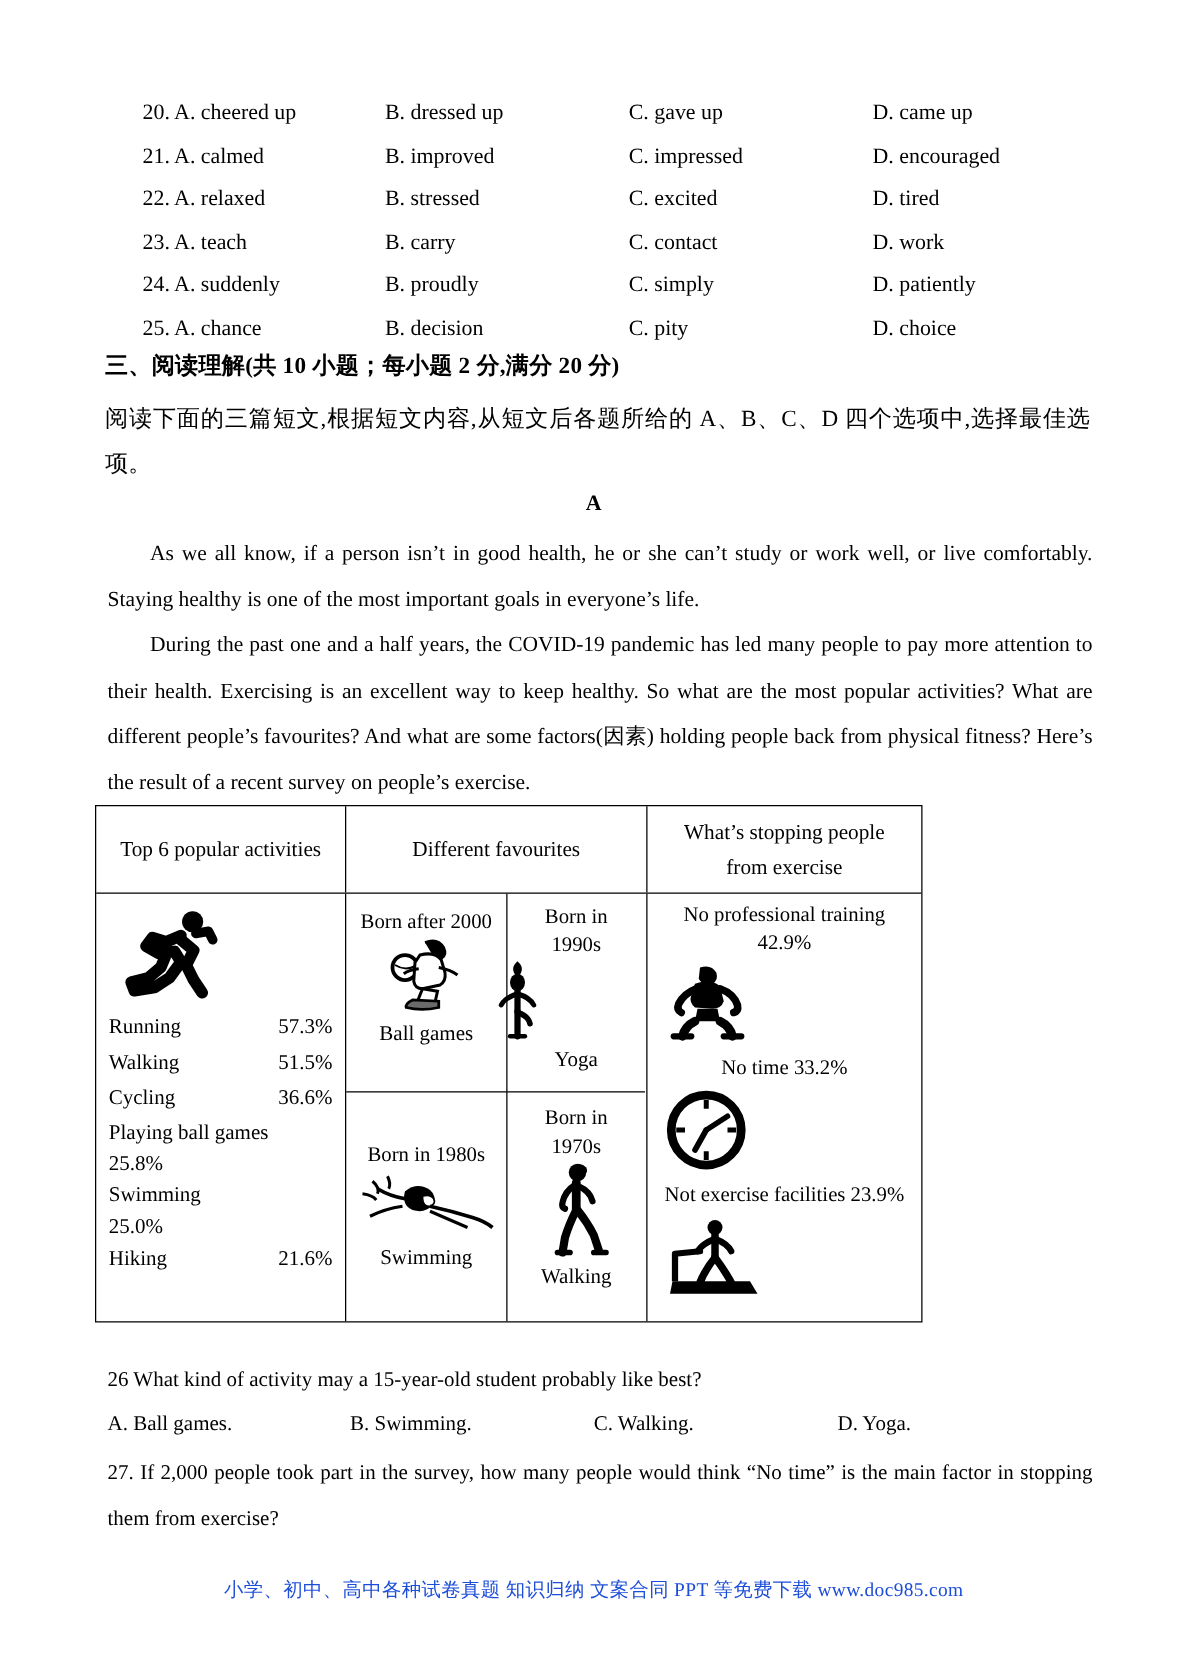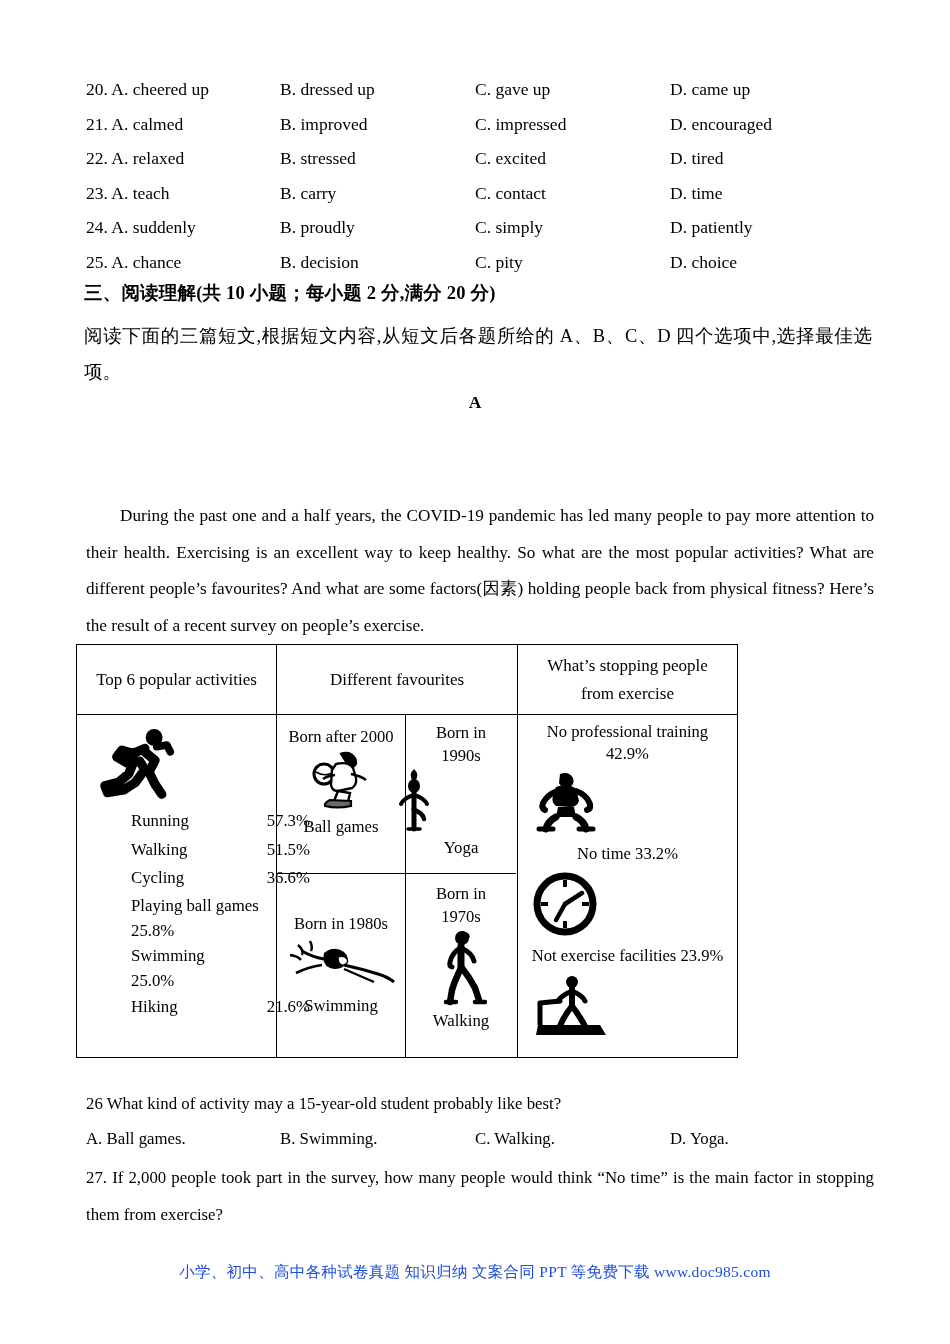--- a/index.html
+++ b/index.html
@@ -28,20 +28,21 @@
     left: 86px;
     top: 72px;
     width: 790px;
   }
   .opt-row {
     position: relative;
     height: 34.6px;
     font-size: 17.5px;
     line-height: 34.6px;
     white-space: nowrap;
+    margin-left: 28px;
   }
   .opt-a { position: absolute; left: 0; }
   .opt-b { position: absolute; left: 194px; }
   .opt-c { position: absolute; left: 389px; }
   .opt-d { position: absolute; left: 584px; }
 
   
   .cn-head {
     position: absolute;
     left: 84px;
@@ -143,21 +144,20 @@
     top: 8px;
     width: 86px;
     height: 78px;
   }
   .act-list {
     position: absolute;
     left: 10px;
     top: 92px;
     width: 185px;
     font-size: 16.8px;
-    margin-left: 44px;
   }
   .act-line {
     position: relative;
     height: 28.5px;
     line-height: 28.5px;
     white-space: nowrap;
   }
   .act-line.wrap { height: 50px; line-height: 25px; white-space: normal; }
   .act-name { display: inline; }
   .act-pct-right {
@@ -267,21 +267,21 @@
       <span class="opt-a">22. A. relaxed</span>
       <span class="opt-b">B. stressed</span>
       <span class="opt-c">C. excited</span>
       <span class="opt-d">D. tired</span>
     </div>
 
     <div class="opt-row">
       <span class="opt-a">23. A. teach</span>
       <span class="opt-b">B. carry</span>
       <span class="opt-c">C. contact</span>
-      <span class="opt-d">D. time</span>
+      <span class="opt-d">D. work</span>
     </div>
 
     <div class="opt-row">
       <span class="opt-a">24. A. suddenly</span>
       <span class="opt-b">B. proudly</span>
       <span class="opt-c">C. simply</span>
       <span class="opt-d">D. patiently</span>
     </div>
 
     <div class="opt-row">
@@ -290,20 +290,21 @@
       <span class="opt-c">C. pity</span>
       <span class="opt-d">D. choice</span>
     </div>
 
   </div>
 
   <div class="cn-head">三、阅读理解(共 10 小题；每小题 2 分,满分 20 分)</div>
   <div class="cn-instr">阅读下面的三篇短文,根据短文内容,从短文后各题所给的 A、B、C、D 四个选项中,选择最佳选项。</div>
   <div class="passage-letter">A</div>
 
+  <div class="para p1"><span class="indent"></span><span>As we all know, if a person isn’t in good health, he or she can’t study or work well, or live comfortably. Staying healthy is one of the most important goals in everyone’s life.</span></div>
   <div class="para p2"><span class="indent"></span><span>During the past one and a half years, the COVID-19 pandemic has led many people to pay more attention to their health. Exercising is an excellent way to keep healthy. So what are the most popular activities? What are different people’s favourites? And what are some factors(因素) holding people back from physical fitness? Here’s the result of a recent survey on people’s exercise.</span></div>
 
   <div class="survey-table">
 
     <div class="thead">
       <div class="th th-1">Top 6 popular activities</div>
       <div class="th th-2">Different favourites</div>
       <div class="th th-3">
         <span>What’s stopping people<br>from exercise</span>
       </div>

